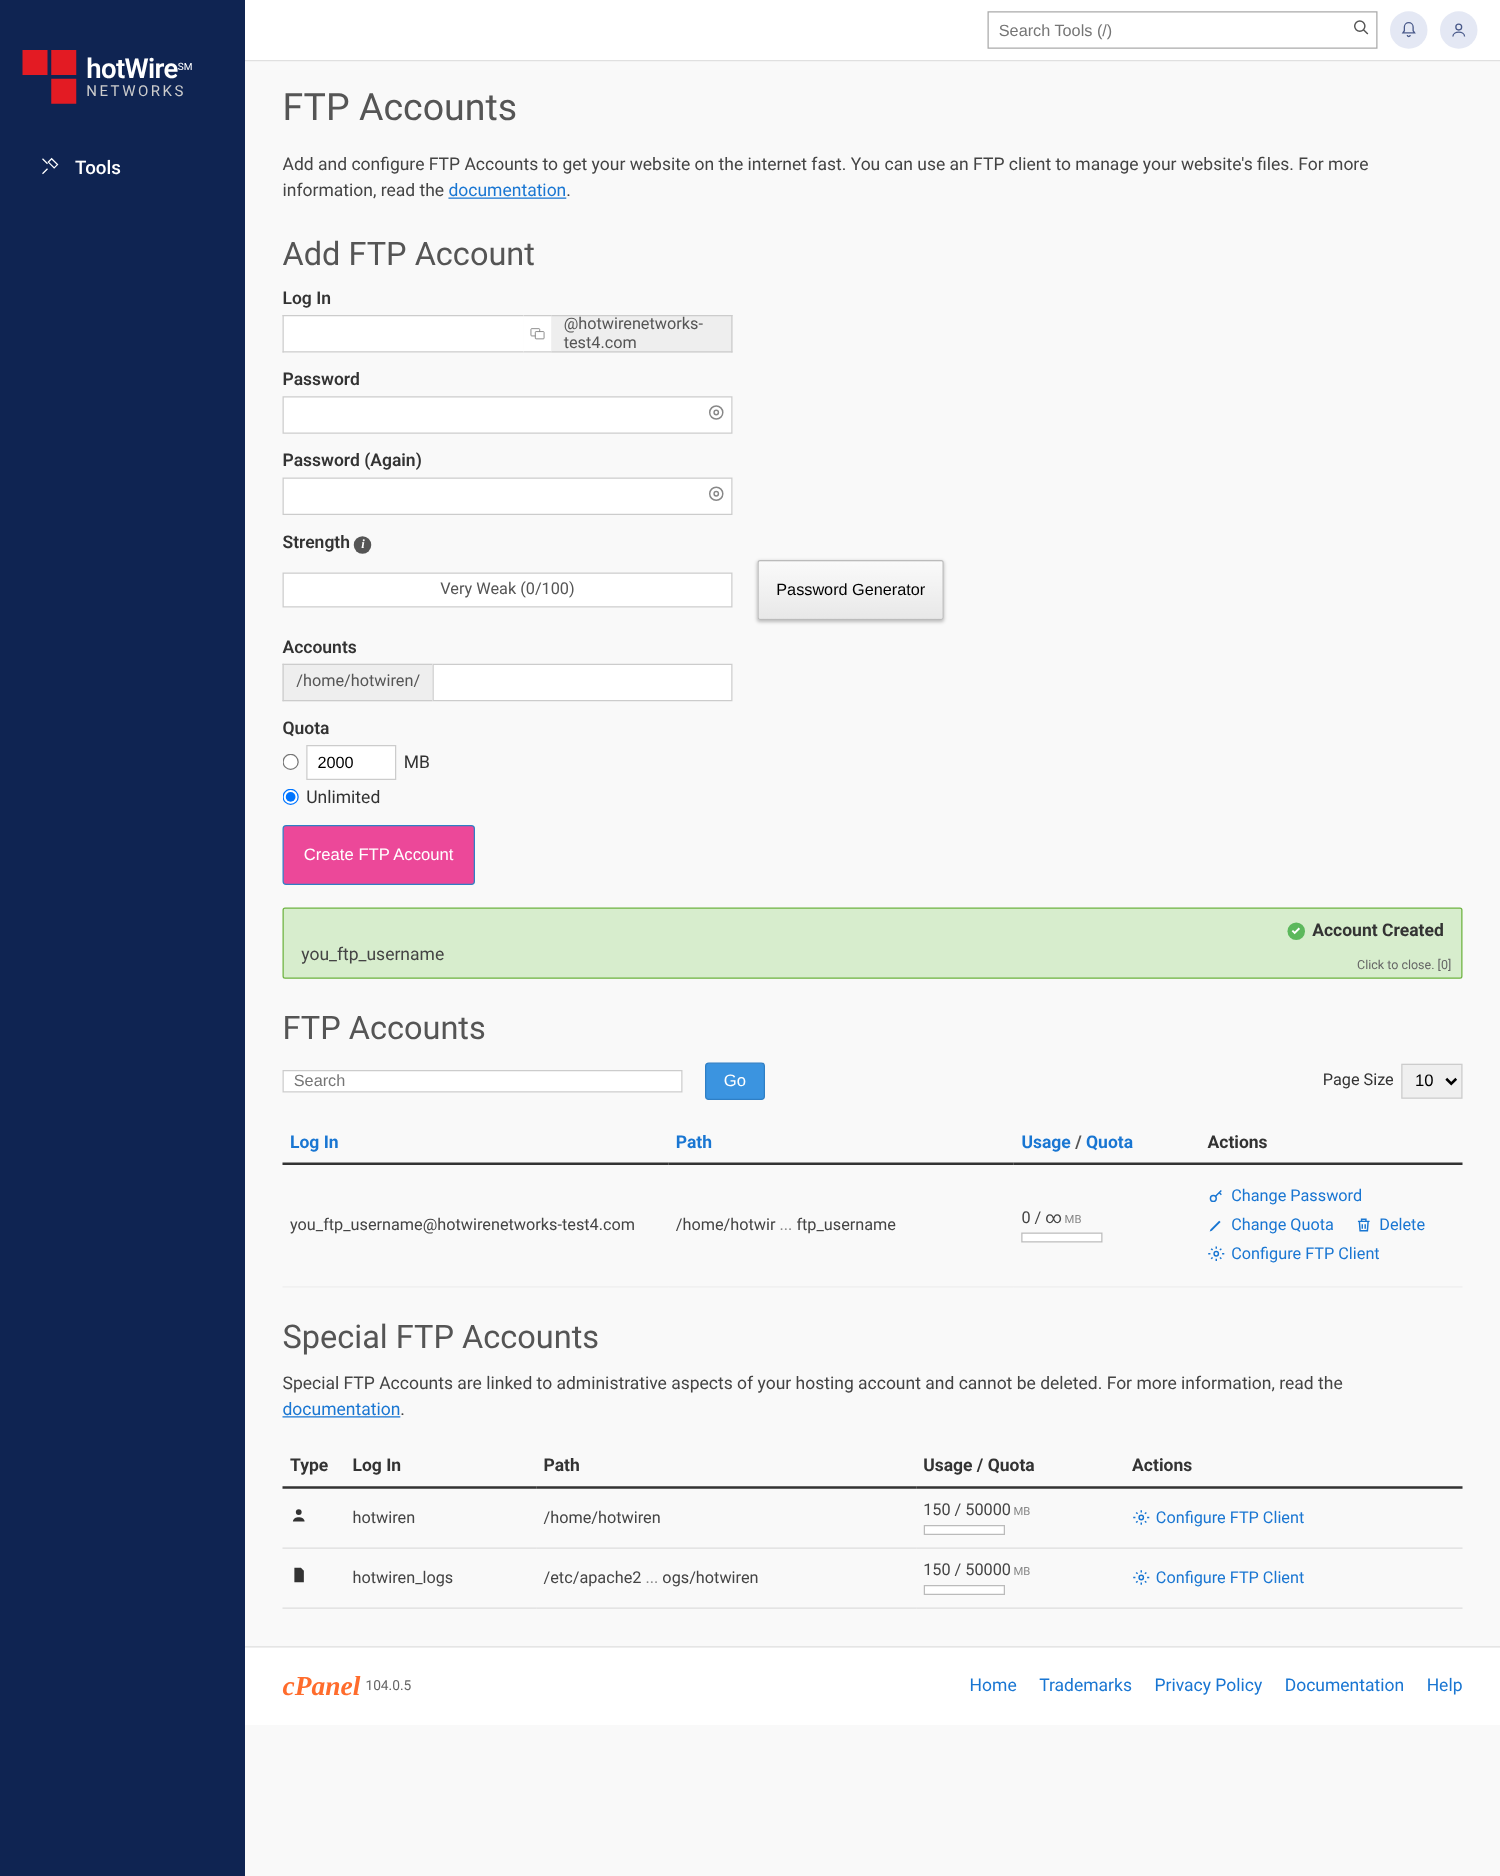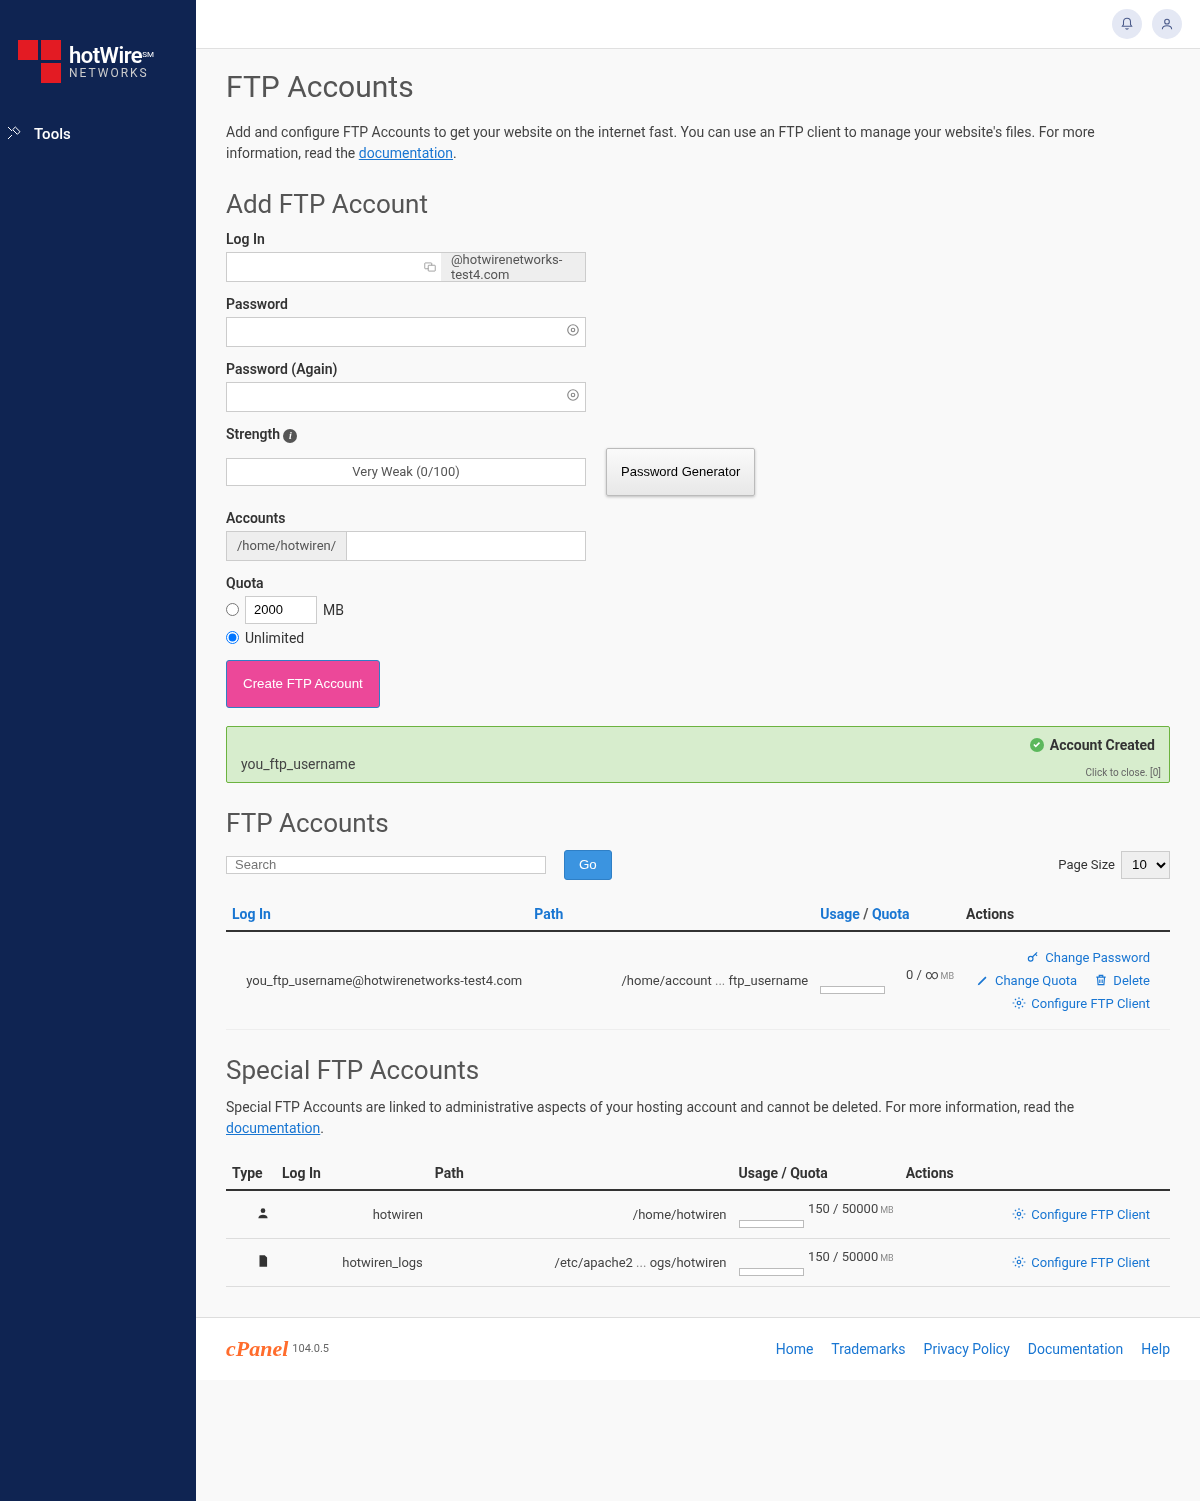--- a/index.html
+++ b/index.html
@@ -7,21 +7,21 @@
 .app { display: flex; min-height: 100vh; }
 .sidebar { width: 196px; background: #0f2452; color: #fff; flex-shrink: 0; padding-top: 20px; }
 .logo { padding: 20px 18px 30px; display: flex; align-items: center; gap: 8px; }
 .logo-squares { display: grid; grid-template-columns: 20px 20px; grid-template-rows: 20px 20px; gap: 3px; }
 .logo-sq { background: #e31b23; }
 .logo-sq.blank { background: transparent; }
 .logo-text { line-height: 1; }
 .logo-hot { font-size: 22px; font-weight: 600; color: #fff; letter-spacing: -0.5px; }
 .logo-sm { font-size: 8px; vertical-align: super; }
 .logo-net { font-size: 12px; letter-spacing: 2px; color: #ccc; }
-.nav-item { display: flex; gap: 12px; padding: 12px 6px; cursor: pointer; }
+.nav-item { display: flex; gap: 12px; padding: 12px 32px; cursor: pointer; }
 .nav-item svg { width: 16px; height: 16px; stroke: #fff; fill: none; stroke-width: 1.5; }
 .nav-label { font-size: 15px; font-weight: 500; }
 .main { flex: 1; display: flex; flex-direction: column; background: #f9f9f9; }
 .topbar { height: 49px; background: #fff; border-bottom: 1px solid #e0e0e0; display: flex; align-items: center; justify-content: flex-end; padding: 0 18px; gap: 10px; }
 .search-wrap { position: relative; width: 312px; }
 .search-input { width: 100%; height: 30px; border: 1px solid #aaa; padding: 0 30px 0 8px; font-size: 13px; color: #666; }
 .search-icon-btn { position: absolute; right: 6px; top: 6px; border: none; background: none; cursor: pointer; }
 .topbar-btn { width: 30px; height: 30px; border-radius: 50%; background: #e4e8f4; border: none; display: flex; align-items: center; justify-content: center; cursor: pointer; }
 .content { padding: 20px 30px 30px; }
 h1 { font-size: 30px; font-weight: 400; color: #555; margin-bottom: 18px; }
@@ -53,21 +53,21 @@
 .alert-check { width: 14px; height: 14px; border-radius: 50%; background: #5cb85c; display:inline-flex; align-items:center; justify-content:center; }
 .alert-msg { color: #444; margin-top: 3px; }
 .alert-close { position: absolute; right: 8px; bottom: 4px; font-size: 10px; color: #666; }
 .list-controls { display: flex; align-items: center; gap: 18px; }
 .list-search { width: 320px; height: 18px; border: 1px solid #ccc; padding: 0 8px; font-size: 13px; }
 .page-size { margin-left: auto; display: flex; align-items: center; gap: 6px; font-size: 13px; }
 .page-size select { height: 28px; border: 1px solid #ccc; padding: 0 6px; }
 .table { width: 100%; margin-top: 18px; border-collapse: collapse; }
 .table th { text-align: left; font-weight: 700; font-size: 14px; padding: 8px 6px; border-bottom: 2px solid #333; }
 .table th .sortable { color: #1976d2; cursor: pointer; font-weight: 700; }
-.table td { padding: 14px 6px; font-size: 13px; color: #444; vertical-align: middle; border-bottom: 1px solid #eee; text-align: right; }
+.table td { padding: 14px 6px; font-size: 13px; color: #444; vertical-align: middle; border-bottom: 1px solid #eee; }
 .usage-bar { width: 65px; height: 8px; border: 1px solid #bbb; margin-top: 4px; background: #fff; }
 .actions-cell a { color: #1976d2; text-decoration: none; display: inline-flex; align-items: center; gap: 5px; margin: 4px 14px 4px 0; cursor: pointer; font-size: 13px; }
 .actions-col { width: 210px; }
 .path-ellipsis { color: #888; }
 .spec-table th { border-bottom: 2px solid #333; }
 .spec-table td { border-bottom: 1px solid #ddd; padding: 10px 6px; }
 .footer { border-top: 1px solid #ddd; padding: 18px 30px; display: flex; align-items: center; background: #fff; }
 .cp-logo { font-family: Georgia, serif; font-style: italic; font-weight: 700; font-size: 22px; color: #ff6c2c; }
 .cp-ver { font-size: 11px; color: #666; margin-left: 4px; }
 .footer-links { margin-left: auto; display: flex; gap: 18px; }
@@ -97,20 +97,29 @@
     <div class="nav-item">
       <svg viewBox="0 0 24 24">
           <path d="M3 21l6-6M14 3l7 7-4 4-7-7zM3 3l6 6"></path>
         </svg>
       <span class="nav-label">Tools</span>
     </div>
   </aside>
 
   <div class="main">
     <div class="topbar">
+      <div class="search-wrap">
+        <input class="search-input" placeholder="Search Tools (/)" style="">
+        <button class="search-icon-btn">
+          <svg class="icon-sm" viewBox="0 0 24 24" fill="none" stroke="#555" stroke-width="2">
+              <circle cx="10" cy="10" r="7"></circle>
+              <path d="M21 21l-6-6"></path>
+            </svg>
+        </button>
+      </div>
       <button class="topbar-btn">
         <svg class="icon-sm" viewBox="0 0 24 24" fill="none" stroke="#4a5a8a" stroke-width="1.8">
             <path d="M6 8a6 6 0 1112 0v5l2 3H4l2-3V8zM10 19a2 2 0 004 0"></path>
           </svg>
       </button>
       <button class="topbar-btn">
         <svg class="icon-sm" viewBox="0 0 24 24" fill="none" stroke="#4a5a8a" stroke-width="1.8">
             <circle cx="12" cy="8" r="4"></circle>
             <path d="M4 21c0-4 4-6 8-6s8 2 8 6"></path>
           </svg>
@@ -224,21 +233,21 @@
             <tr>
           <th><span class="sortable">Log In</span></th>
           <th><span class="sortable">Path</span></th>
           <th><span class="sortable">Usage</span> <span class="sep">/</span> <span class="sortable">Quota</span></th>
           <th>Actions</th>
         </tr>
           </thead>
         <tbody>
           <tr>
             <td style="max-width:210px;">you_ftp_username@hotwirenetworks-test4.com</td>
-            <td><span>/home/account</span> <span class="path-ellipsis">...</span> <span>ftp_username</span></td>
+            <td><span>/home/hotwir</span> <span class="path-ellipsis">...</span> <span>ftp_username</span></td>
             <td>
               <span>0 / ∞</span><span class="usage-mb">MB</span>
               <div class="usage-bar"></div>
             </td>
             <td class="actions-cell actions-col">
               <a>
                   <svg class="icon-sm" viewBox="0 0 24 24" fill="#1976d2">
                     <circle cx="8" cy="15" r="4" fill="none" stroke="#1976d2" stroke-width="2"></circle>
                     <path d="M11 12l8-8M16 7l3 3" stroke="#1976d2" stroke-width="2"></path>
                   </svg>

